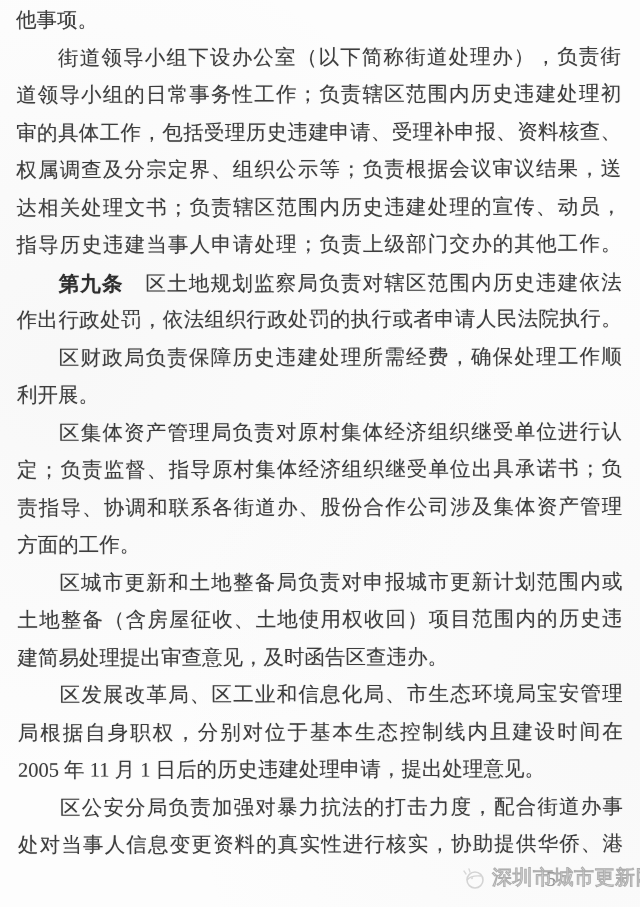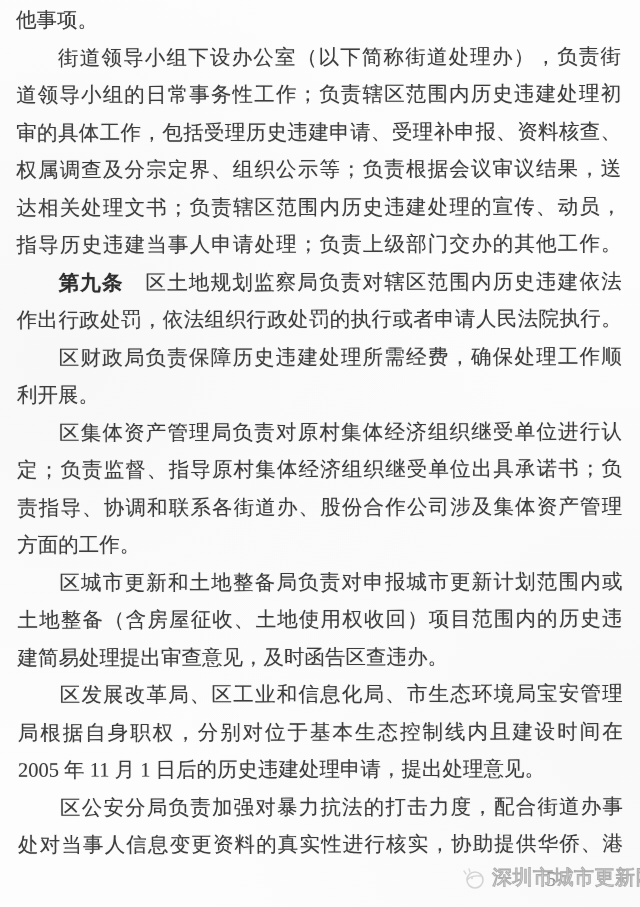--- a/index.html
+++ b/index.html
@@ -43,21 +43,21 @@
   .line.fill {
     text-align-last: justify;
     white-space: normal;
   }
   .line.indent {
     text-indent: 42px;
   }
   .article-num {
     font-weight: bold;
     color: #2e2e2e;
-    font-family: Liberation Serif, serif;
+    font-family: Liberation Sans, sans-serif;
     text-shadow: 0 0 1px rgba(40,40,40,0.4);
   }
   .footer {
     position: absolute;
     left: 0; top: 0;
     width: 640px; height: 907px;
     pointer-events: none;
   }
   .page-number {
     position: absolute;

